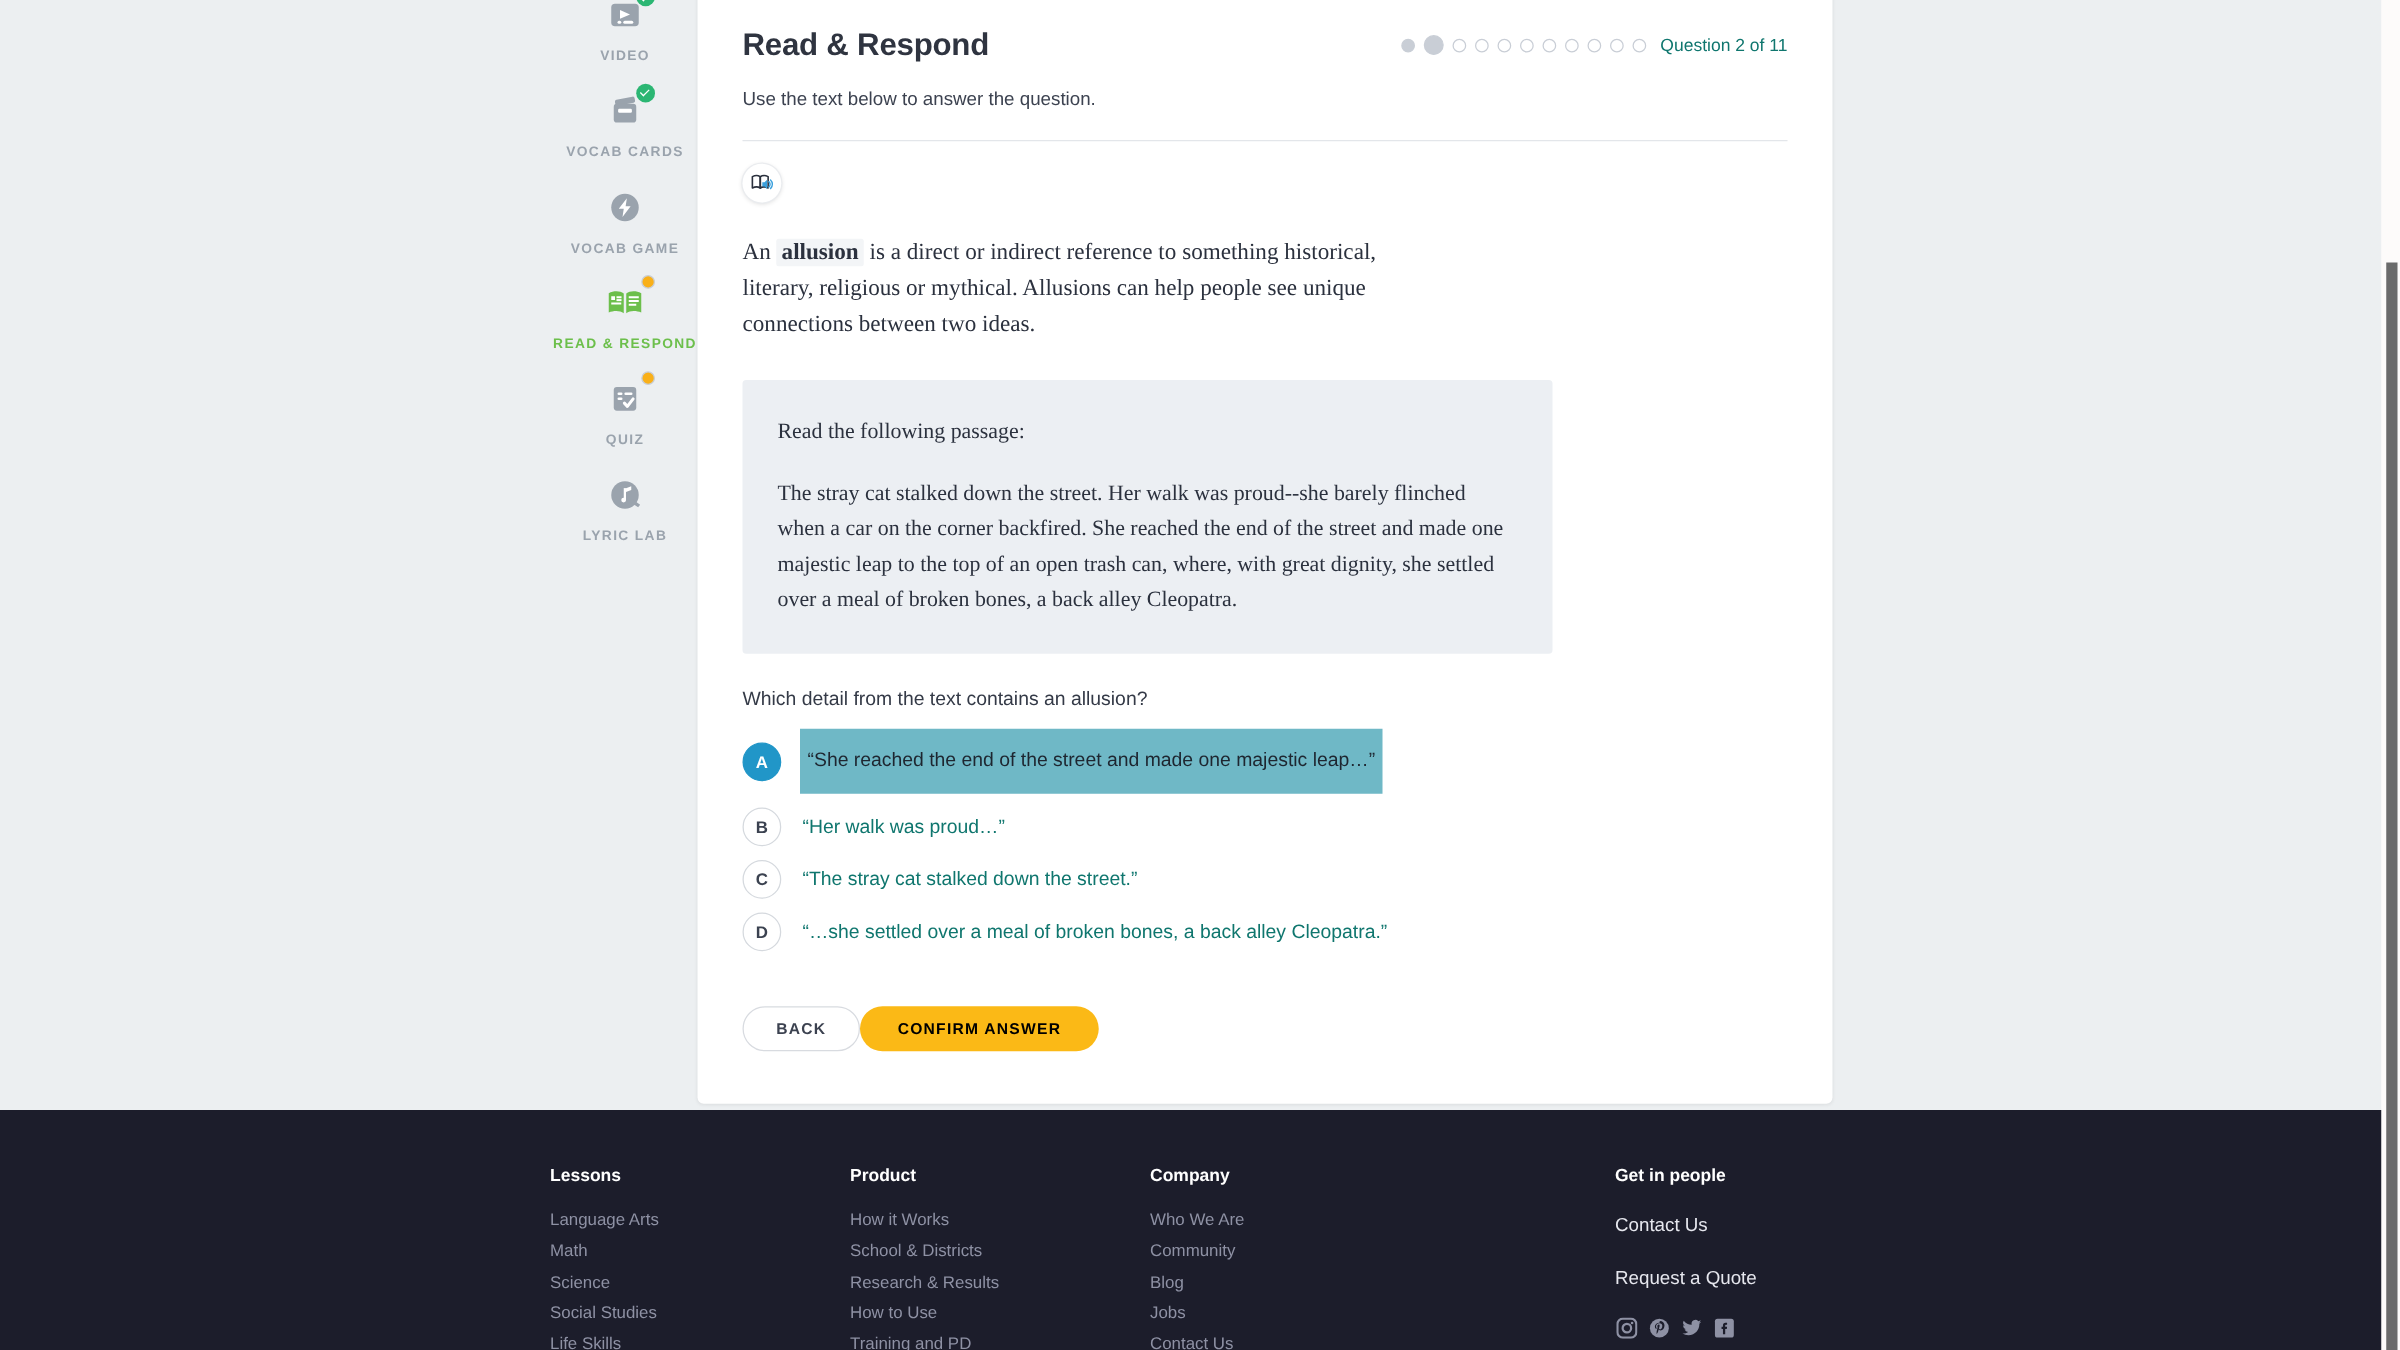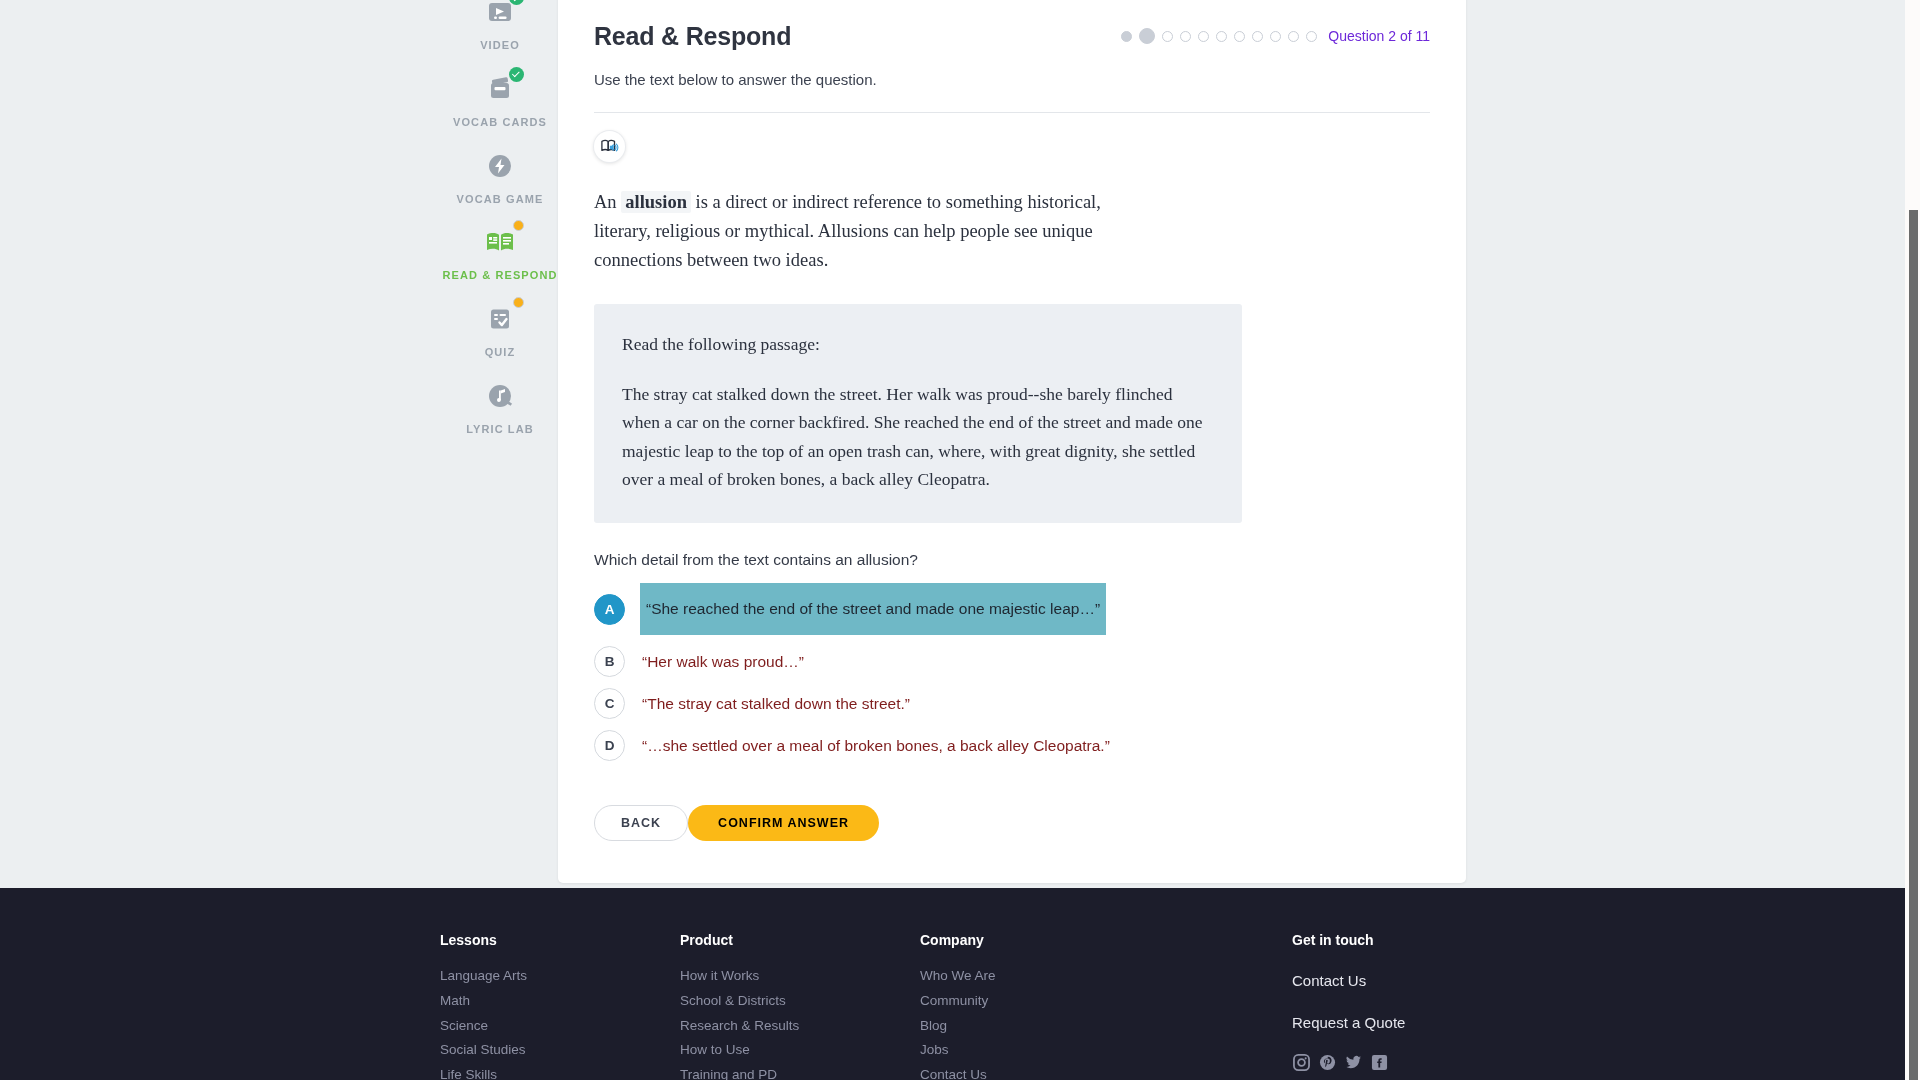--- a/index.html
+++ b/index.html
@@ -69,21 +69,21 @@
     padding-top:60px;
   }
   .lesson-title {
     font-size:25px; font-weight:700; color:#2f3440; letter-spacing:-.2px;
   }
   .progress-area { display:flex; align-items:center; gap:11px; padding-top:6px; }
   .dots { display:flex; align-items:center; gap:7px; }
   .dot { width:11px; height:11px; border-radius:50%; border:1.4px solid #c9ced6; background:transparent; }
   .dot.done { background:#c9ced6; border-color:#c9ced6; }
   .dot.current { width:16px; height:16px; background:#c9ced6; border-color:#c9ced6; }
-  .qcount { font-size:14px; color:#6d28d9; white-space:nowrap; }
+  .qcount { font-size:14px; color:#0f766e; white-space:nowrap; }
 
   .subline { font-size:15px; color:#3c4250; margin-top:20px; }
   .rule { height:1px; background:#e3e6ea; margin:24px 0 0; }
 
   
   .audio-btn {
     margin-top:18px;
     width:31px; height:31px; border-radius:50%;
     background:#fff;
     box-shadow:0 0 0 1px #eaecef, 0 1px 4px rgba(0,0,0,.16);
@@ -129,21 +129,21 @@
   .opt-letter {
     flex:0 0 auto;
     width:31px; height:31px; border-radius:50%;
     border:1.4px solid #d5d9de; background:#fff;
     display:flex; align-items:center; justify-content:center;
     font-size:13.5px; font-weight:700; color:#3b4250;
   }
   .option.selected .opt-letter {
     background:#2196c8; border-color:#2196c8; color:#fff;
   }
-  .opt-text { font-size:15.5px; color:#7f1d1d; padding:3px 2px; }
+  .opt-text { font-size:15.5px; color:#0f766e; padding:3px 2px; }
   .option.selected .opt-text {
     background:#6fb8c6; padding:17px 6px; color:#1e2630;
   }
 
   
   .actions {
     margin-top:44px;
     display:flex; align-items:center; justify-content:flex-start;
     width:670px;
   }
@@ -392,21 +392,21 @@
       <div class="fcol wide">
         <h4>Company</h4>
         <a>Who We Are</a>
         <a>Community</a>
         <a>Blog</a>
         <a>Jobs</a>
         <a>Contact Us</a>
       </div>
 
       <div class="fcol contact">
-        <h4>Get in touch</h4>
+        <h4>Get in people</h4>
         <a>Contact Us</a>
         <a>Request a Quote</a>
         <div class="socials">
           <span class="s">
             <svg width="17" height="17" viewBox="0 0 18 18">
               <rect x="1" y="1" width="16" height="16" rx="4.6" fill="none" stroke="#8e91a4" stroke-width="1.9"></rect>
               <circle cx="9" cy="9" r="3.6" fill="none" stroke="#8e91a4" stroke-width="1.9"></circle>
               <circle cx="13.4" cy="4.6" r="1.1" fill="#8e91a4"></circle>
             </svg>
           </span>

